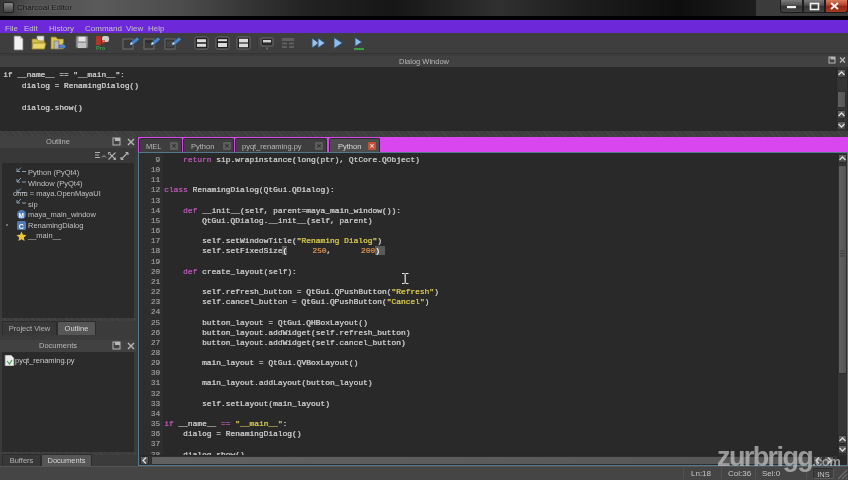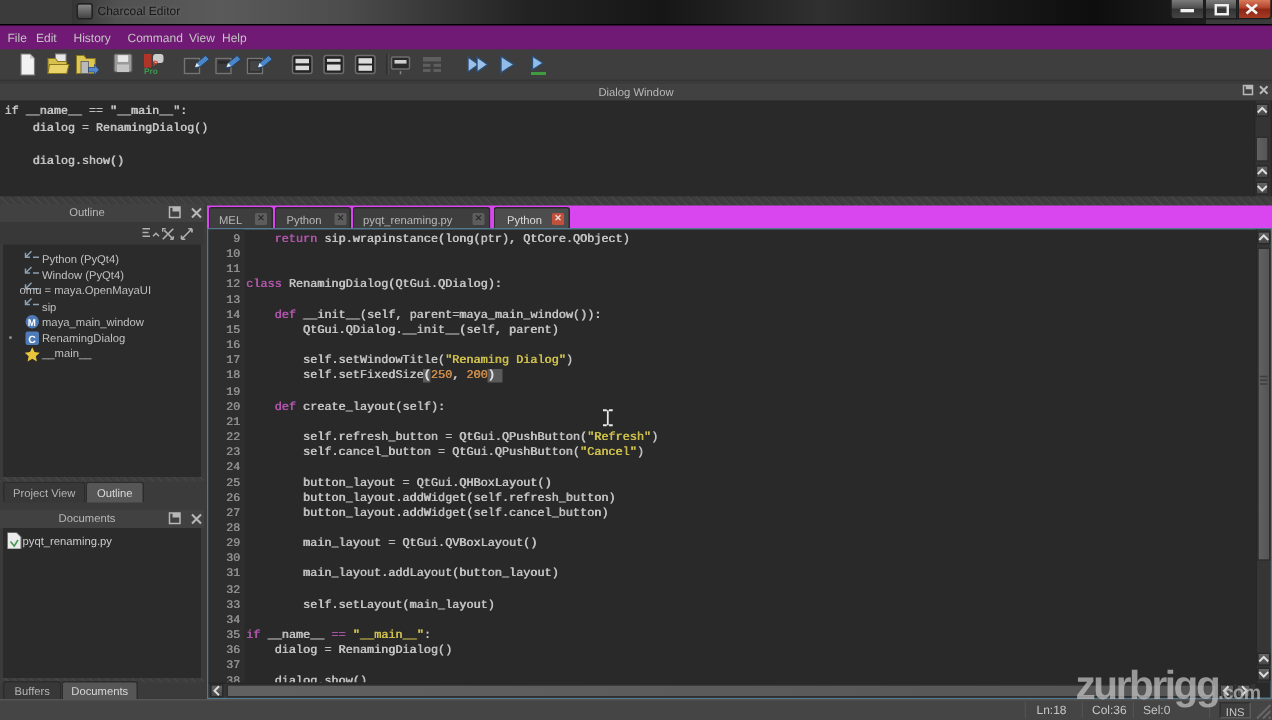--- a/index.html
+++ b/index.html
@@ -6,30 +6,29 @@
 html,body { width:848px; height:480px; overflow:hidden; }
 body { font-family:"Liberation Sans",sans-serif; background:#3b3b3b; position:relative; }
 .abs { position:absolute; }
 .hatch { background-image:
   repeating-linear-gradient(45deg, rgba(255,255,255,0.035) 0 1px, rgba(0,0,0,0.05) 1px 2px, transparent 2px 4px);
 }
 .mono { font-family:"Liberation Mono",monospace; text-shadow:0.4px 0 0 currentColor; }
 
 #titlebar { left:0; top:0; width:756px; height:16px;
   background:linear-gradient(90deg,#353535 0%, #515151 4%, #5a5a5a 13%, #4c4c4c 24%, #232323 40%, #161616 52%, #303030 66%, #1c1c1c 78%, #0e0e0e 90%, #1e1e1e 100%);
-  margin-left:48px;
 }
 #titlebar .ticon { left:3px; top:2px; width:11px; height:11px; background:linear-gradient(180deg,#888,#444); border:1px solid #222; border-radius:2px;}
 #titlebar .ttext { left:17px; top:3px; font-size:8px; color:#161616; text-shadow:0 0 3px rgba(255,255,255,0.25); }
 .winbtn { top:0; height:13px; border:1px solid #1c1c1c; border-top:none; }
 #btnmin { left:780px; width:23px; background:linear-gradient(180deg,#7b7b7b 0%,#4f4f4f 45%,#333 50%,#444 100%); border-bottom-left-radius:3px;}
 #btnmax { left:803px; width:22px; background:linear-gradient(180deg,#7b7b7b 0%,#4f4f4f 45%,#333 50%,#444 100%);}
 #btnclose { left:825px; width:23px; background:linear-gradient(180deg,#d87a5a 0%,#b0402a 45%,#8e2616 50%,#a53a22 100%); border-bottom-right-radius:3px;}
 
-#menubar { left:0; top:16px; width:848px; height:17px; background:#701a75; border-top:1px solid #000000;padding-left:44px; }
+#menubar { left:0; top:16px; width:848px; height:17px; background:#6d28d9; border-top:4px solid #000000;padding-left:44px; }
 #menubar span { position:absolute; top:3.5px; font-size:8px; color:#c4c4c4; }
 
 #toolbar { left:0; top:33px; width:848px; height:21px; background:#3e3e3e; border-bottom:1px solid #343434;}
 
 #outhdr { left:0; top:56px; width:848px; height:11px; background:#414141; font-size:7.5px; color:#b8b8b8; text-align:center; line-height:11px; }
 #outbody { left:0; top:67px; width:848px; height:64px; background:#292929; }
 #outcode { left:3px; top:3px; font-size:7.8px; line-height:11px; color:#c6c6c6; white-space:pre; }
 
 .sbtn { position:absolute; background:linear-gradient(180deg,#646464,#474747); border:1px solid #2a2a2a; border-radius:1px; }
 .sthumb { position:absolute; background:linear-gradient(90deg,#616161,#555555); border:1px solid #2e2e2e; border-radius:1px; }
@@ -41,21 +40,21 @@
 .tiny { position:absolute; font-size:7px; color:#c0c0c0; }
 
 #edtabs { left:138px; top:137px; width:710px; height:15px; background:#d946ef; }
 .etab { position:absolute; top:1px; height:14px; background:#3e3e3e; border:1px solid #2a2a2a; border-bottom:none; border-radius:2px 2px 0 0; font-size:7.5px; color:#b8b8b8; }
 .etab.act { background:#4d4d4d; color:#dcdcdc; }
 .etab .x { position:absolute; top:3px; width:8px; height:8px; background:#5d5d5d; border-radius:1px; color:#2c2c2c; font-size:6px; line-height:8px; text-align:center; font-weight:bold;}
 .etab.act .x { background:#c1503c; color:#f0e0dc; }
 #editor { left:138px; top:152px; width:710px; height:314px; border:1px solid #54788e; background:#292929; }
 #gutter { left:0px; top:0px; width:24px; height:302px; background:#2e2e2e; color:#8f8f8f; font-size:7.8px; line-height:10.15px; text-align:right; white-space:pre; }
 #code { left:25px; top:0px; font-size:7.9px; line-height:10.15px; color:#c4c4c4; white-space:pre;font-family:Liberation Mono, monospace; }
-.kw { color:#b156ac; } .str { color:#cfc14d; } .num { color:#cd8c4a; }
+.kw { color:#b156ac; } .str { color:#cfc14d; } .num { color:#cd8c4a;padding-left:25px; }
 .bm { background:#5a5a5a; color:#e8e8e8; }
 #vscroll { left:698px; top:0px; width:10px; height:302px; background:#353535; border-left:1px solid #272727;}
 #hscroll { left:0px; top:302px; width:698px; height:10px; background:#353535; border-top:1px solid #272727;}
 
 #statusbar { left:0; top:466px; width:848px; height:14px; background:#454545; border-top:1px solid #555; font-size:8px; color:#c6c6c6; }
 #statusbar span { position:absolute; top:2px; }
 #wm { left:717px; top:442px; font-size:27px; font-weight:bold; color:rgba(195,195,195,0.72); letter-spacing:-1.6px; }
 #wm .com { font-size:13px; letter-spacing:-0.6px; }
 </style>
 </head>

